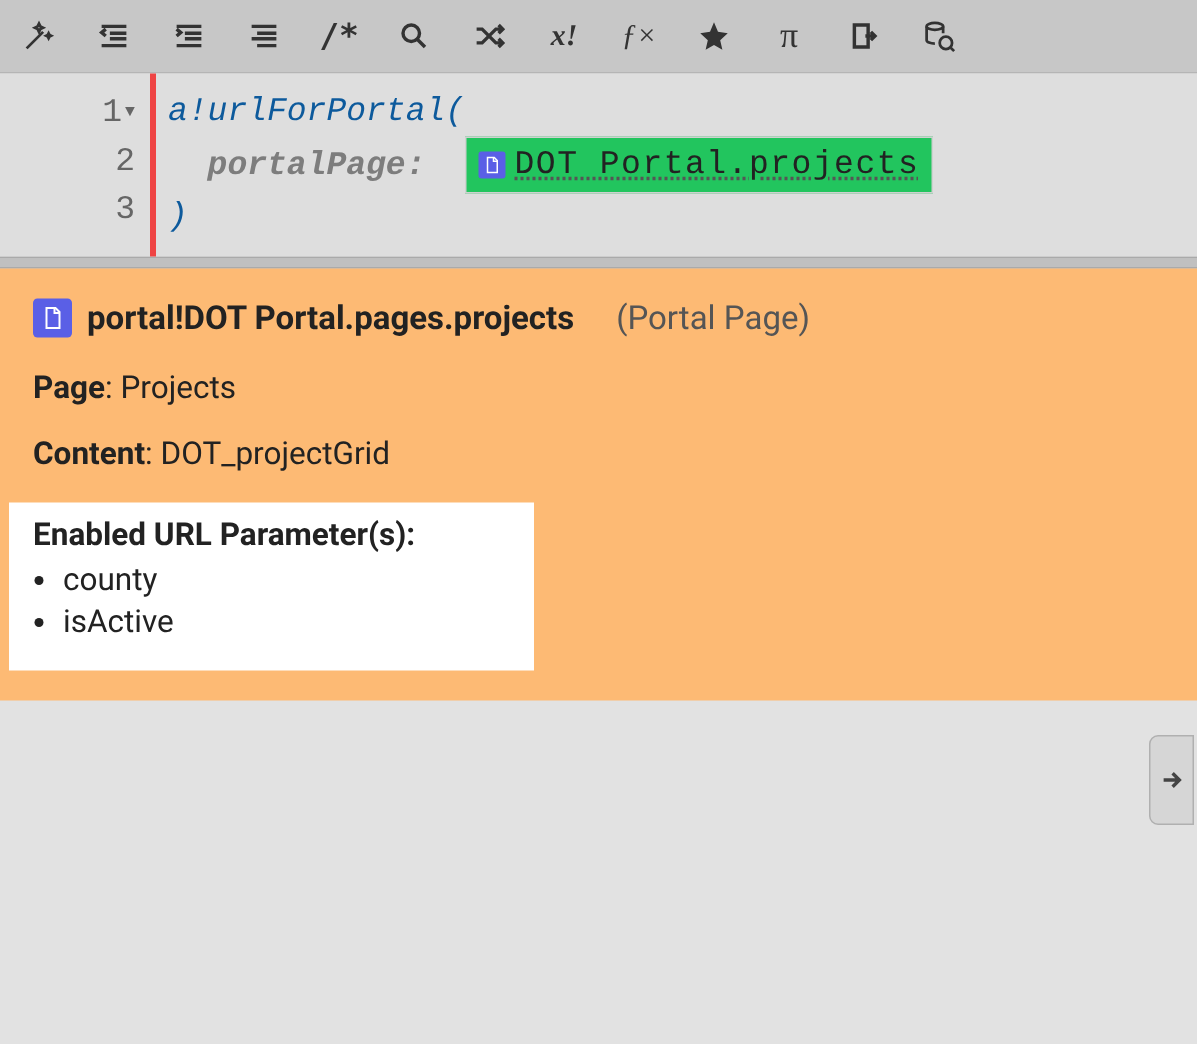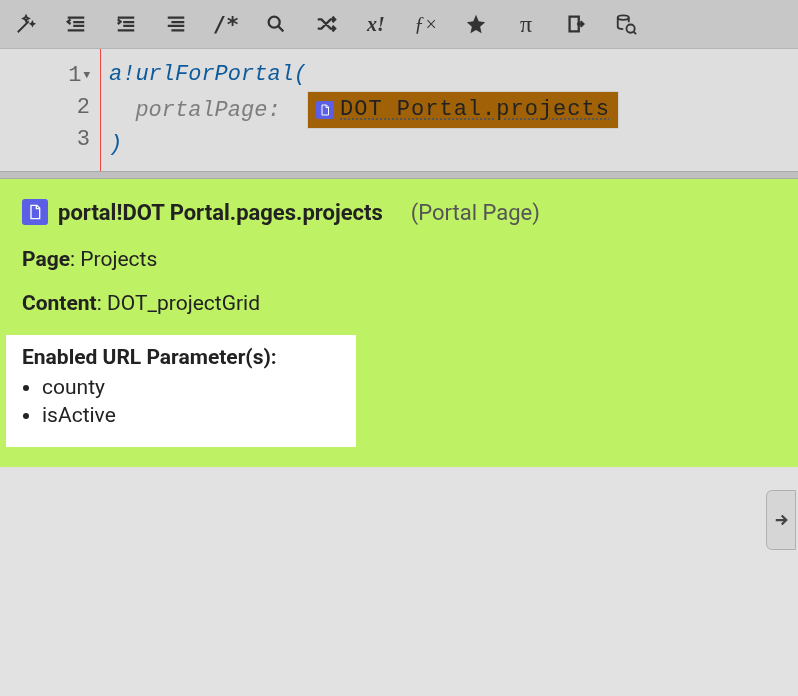--- a/index.html
+++ b/index.html
@@ -42,31 +42,31 @@
       min-width: 100px;
       font-size: 22px;
     }
     .gutter-line { line-height: 32px; padding-right: 4px; }
     .fold-marker { font-size: 11px; color: #666; margin-left: 2px; display:inline-block; vertical-align: middle;}
     .code {
       background: #dedede;
       padding: 10px 8px;
       font-family: "Courier New", monospace;
       font-size: 22px;
-      border-left: 1px solid #ef4444;
+      border-left: 4px solid #ef4444;
       flex: 1;
     }
     .code-line { line-height: 32px; white-space: pre; }
     .fn-name { color: #0d5a9c; font-style: italic; font-weight: 500; }
     .paren { color: #0d5a9c; font-style: italic; font-weight: 500;}
-    .param-name { color: #7d7d7d; font-style: italic; }
+    .param-name { color: #7d7d7d; font-style: italic; font-weight: bold; }
     .pill {
       display: inline-flex;
       align-items: center;
-      background: #a16207;
+      background: #22c55e;
       padding: 2px 8px;
       border: 1px solid #d0d0d0;
       gap: 6px;
     }
     .pill-icon {
       width: 18px; height: 18px;
       background: #5a5fe6;
       display: inline-flex;
       align-items: center;
       justify-content: center;
@@ -81,21 +81,21 @@
       letter-spacing: 1px;
     }
     .divider {
       height: 8px;
       background: #c0c0c0;
       border-top: 1px solid #aaa;
       border-bottom: 1px solid #aaa;
     }
     .info-panel {
       padding: 20px 22px;
-      background: #bef264;
+      background: #fdba74;
       color: #222;
     }
     .info-header {
       display: flex;
       align-items: center;
       gap: 10px;
       margin-bottom: 22px;
       font-size: 22px;
     }
     .info-header-icon {

